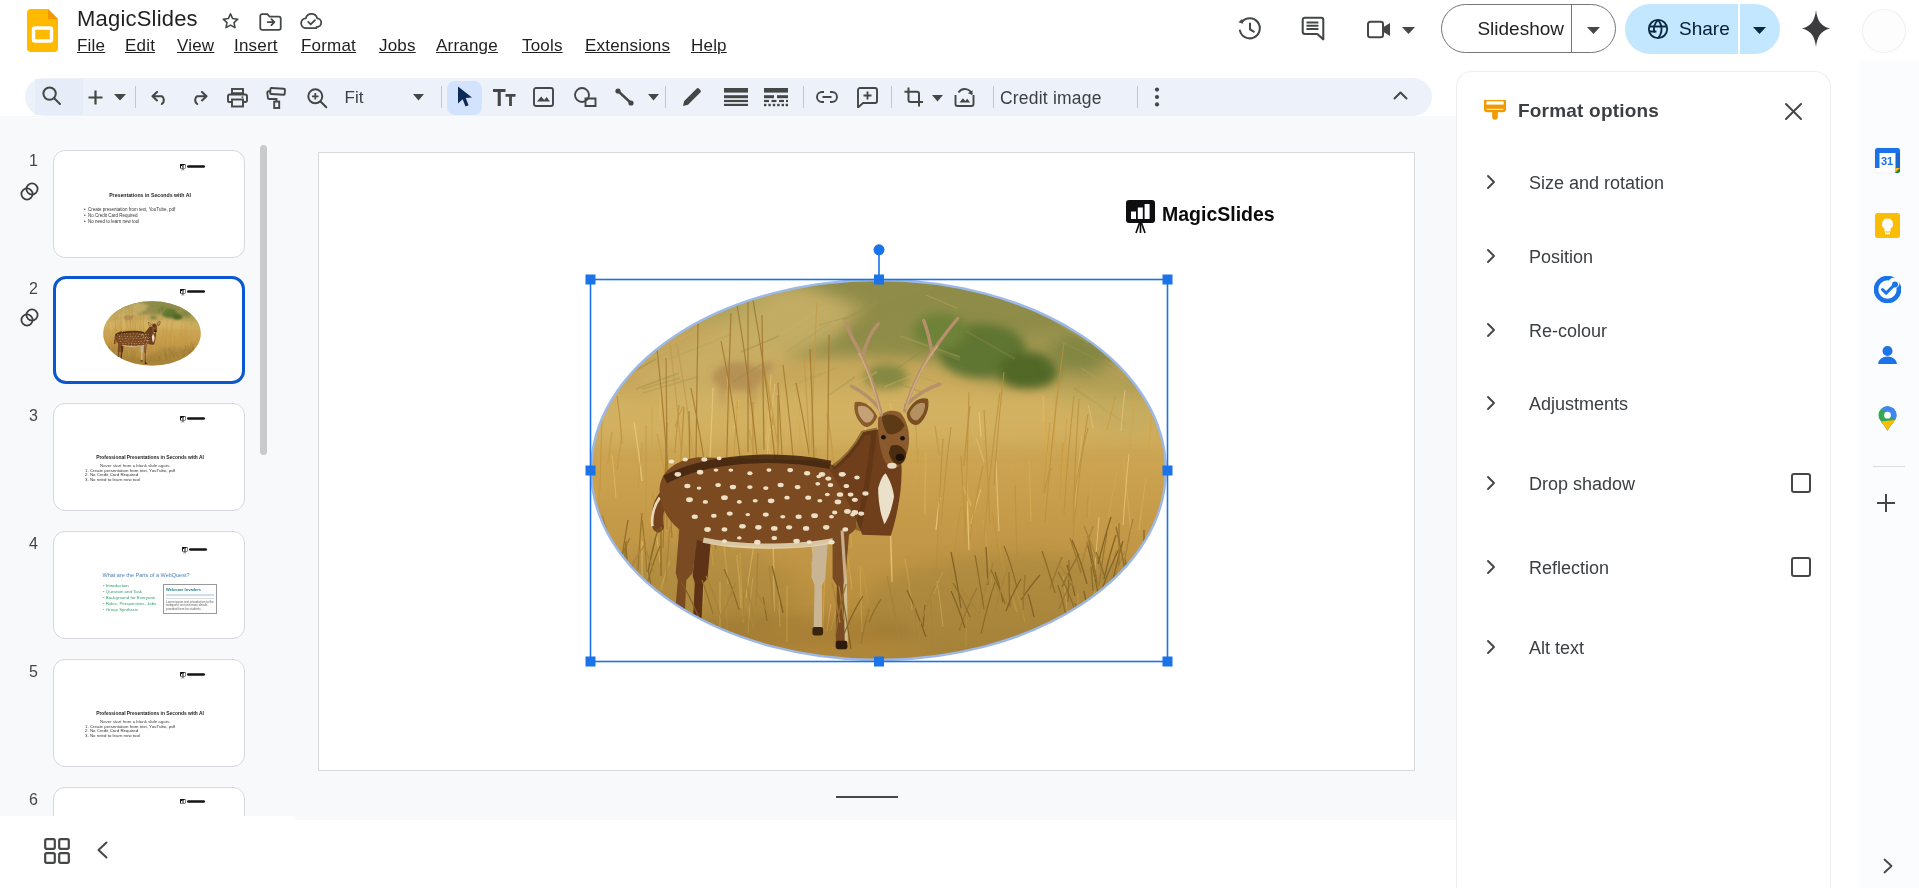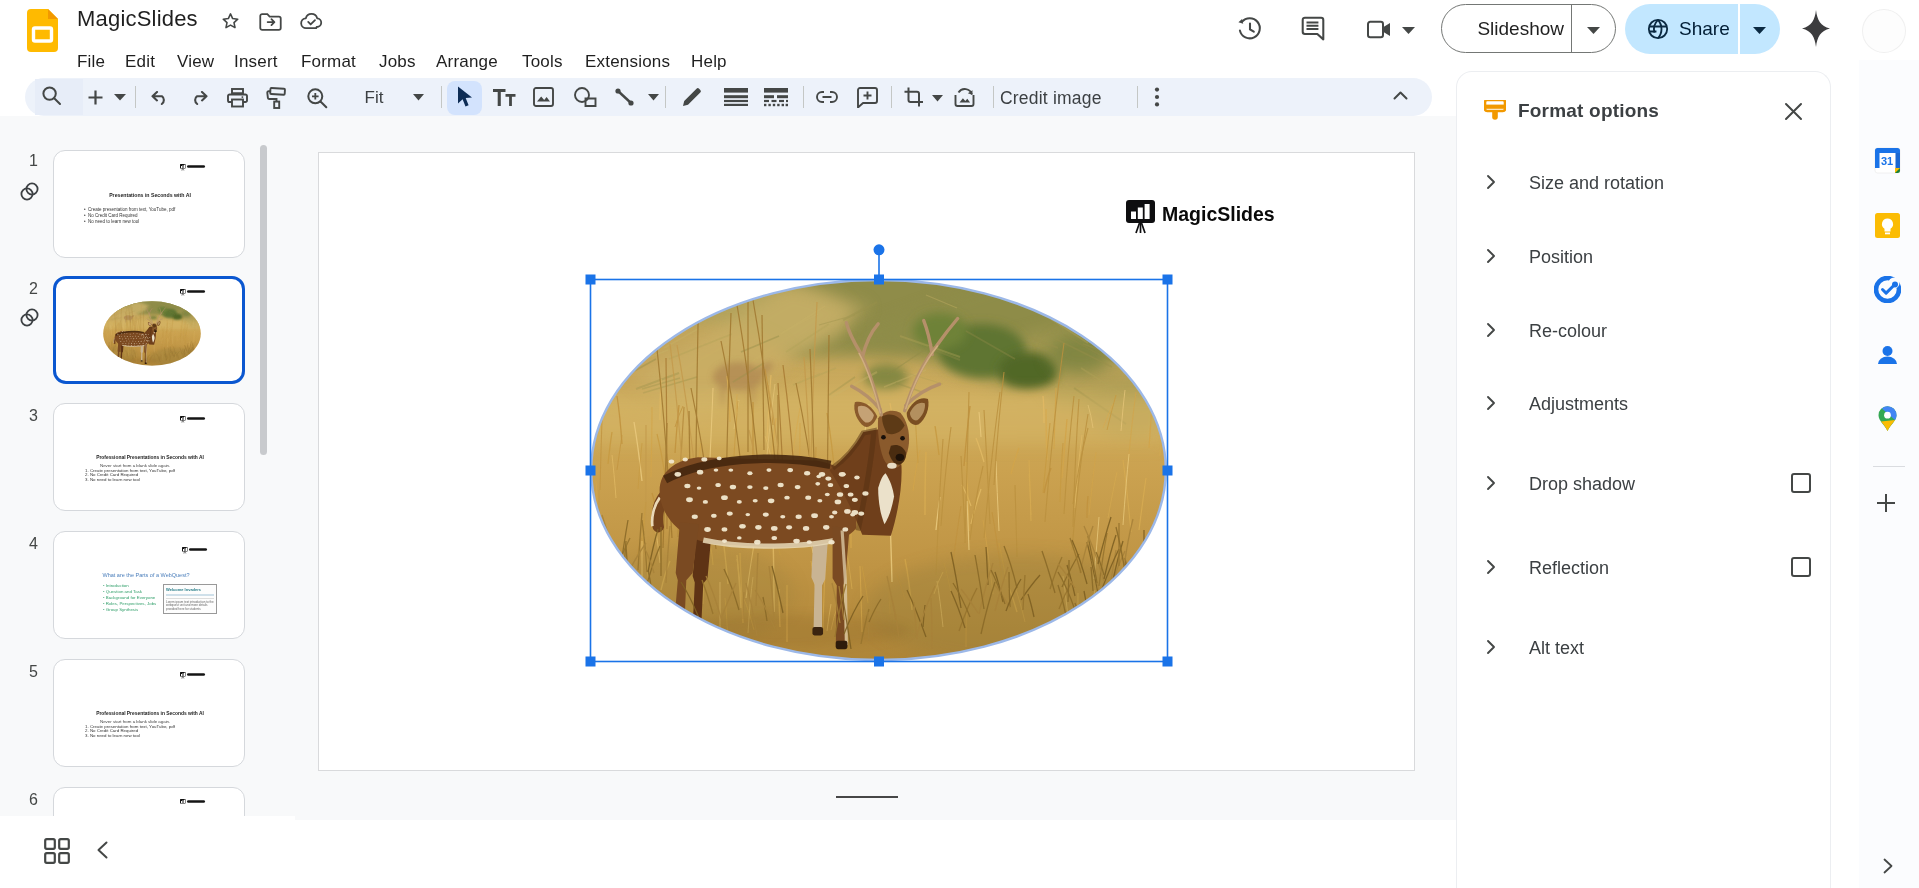--- a/index.html
+++ b/index.html
@@ -5,21 +5,21 @@
 * { margin:0; padding:0; box-sizing:border-box; }
 html,body { width:1919px; height:888px; overflow:hidden; background:#fff;
   font-family:"Liberation Sans", sans-serif; }
 #app { position:relative; width:1539px; height:888px; background:#fff; }
 .abs { position:absolute; }
 .ic { color:#444746; }
 
 #header { position:absolute; left:0; top:0; width:1919px; height:78px; background:#fff; }
 #title { position:absolute; left:77px; top:6px; font-size:22px; color:#1f1f1f; letter-spacing:0.2px; }
 #menus { position:absolute; left:0; top:36px; height:22px; width:900px; font-size:17px; color:#1f1f1f; letter-spacing:0.2px; }
-#menus div { position:absolute; top:16px; white-space:nowrap; }
+#menus div { position:absolute; top:0; white-space:nowrap;text-decoration:underline; }
 
 #toolbar { position:absolute; left:25px; top:78px; width:1407px; height:38px;
   background:#edf2fa; border-radius:19px; }
 .tsep { position:absolute; top:8px; width:1px; height:22px; background:#c4c7c5; }
 
 #mainbg { position:absolute; left:0; top:116px; width:1456px; height:772px; background:#f8f9fa; }
 
 .thumb { position:absolute; left:53px; width:192px; height:108px; background:#fff;
   border:1px solid #d5d8dc; border-radius:12px; overflow:hidden; }
 .thumb.sel { border:3.5px solid #0b57d0; border-radius:13px; }
@@ -677,21 +677,21 @@
     <path d="M4.9 4.2 H2.7 a1.4 1.4 0 0 0 -1.4 1.6 l0.6 5 a1.4 1.4 0 0 0 1.4 1.2 h7.2 v2.6"></path>
     <rect x="8.2" y="14.6" width="5" height="6.4"></rect>
   </svg>
 
   <svg class="abs" style="left:280.5px;top:9px" width="22" height="22" viewBox="0 0 22 22" fill="none" stroke="#444746" stroke-width="2">
     <circle cx="9.3" cy="9.3" r="7"></circle>
         <path d="M14.5 14.5 L20.3 20.3" stroke-linecap="round"></path>
     <path d="M9.3 6 v6.6 M6 9.3 h6.6" stroke-width="1.8"></path>
   </svg>
 
-  <div class="abs" style="left:319.5px;top:9.5px;font-size:17px;color:#3c4043;margin-left:20px;">Fit</div>
+  <div class="abs" style="left:319.5px;top:9.5px;font-size:17px;color:#3c4043;">Fit</div>
   <svg class="abs" style="left:388px;top:16px" width="11" height="6.5" viewBox="0 0 11 6.5">
         <path d="M0 0 h11 l-5.5 6.5 z" fill="#444746"></path>
       </svg>
   <div class="tsep" style="left:415.5px"></div>
 
   <div class="abs" style="left:421.5px;top:2.5px;width:35px;height:34px;background:#d3e3fd;border-radius:8px;"></div>
   <svg class="abs" style="left:432px;top:8px" width="16" height="23" viewBox="0 0 16 23">
     <path d="M1 0.5 L1 17.5 L5.6 13.2 L8.5 20.5 L11.6 19.2 L8.7 12 L15 11.4 z" fill="#0d2c55"></path>
   </svg>
 

